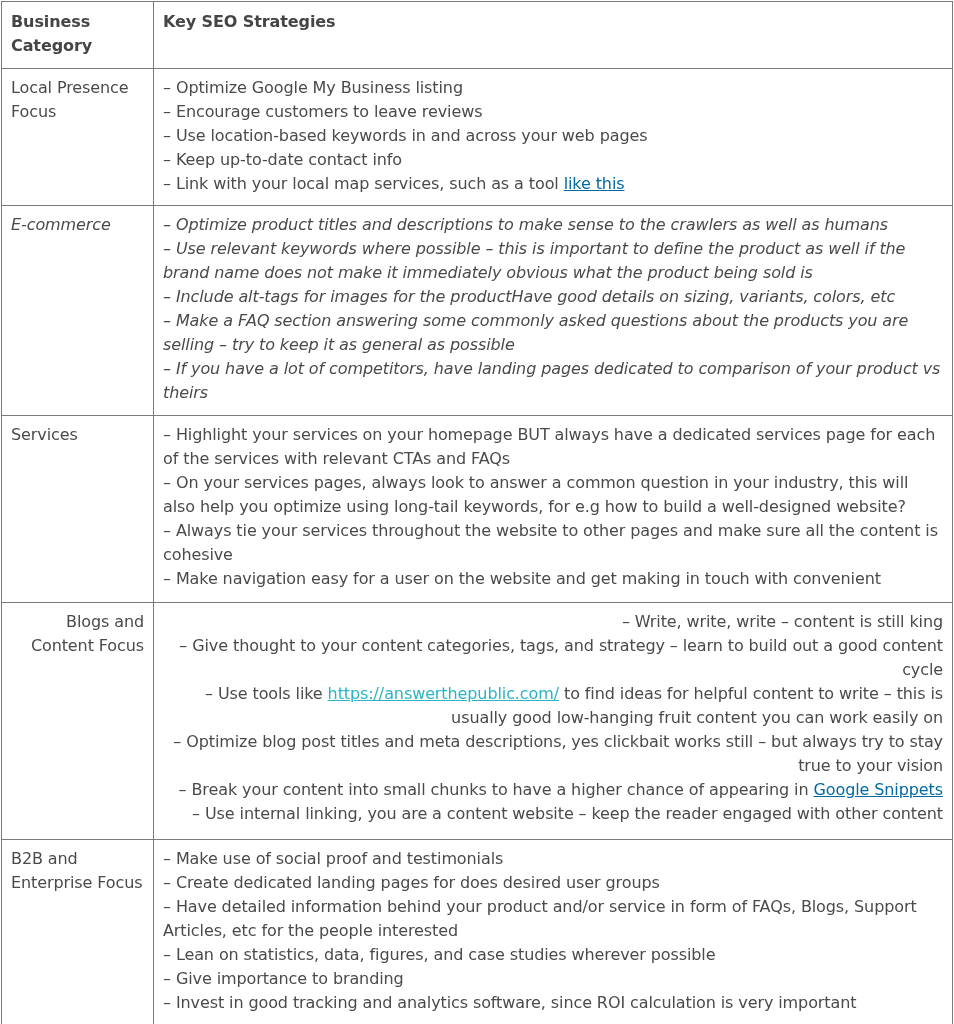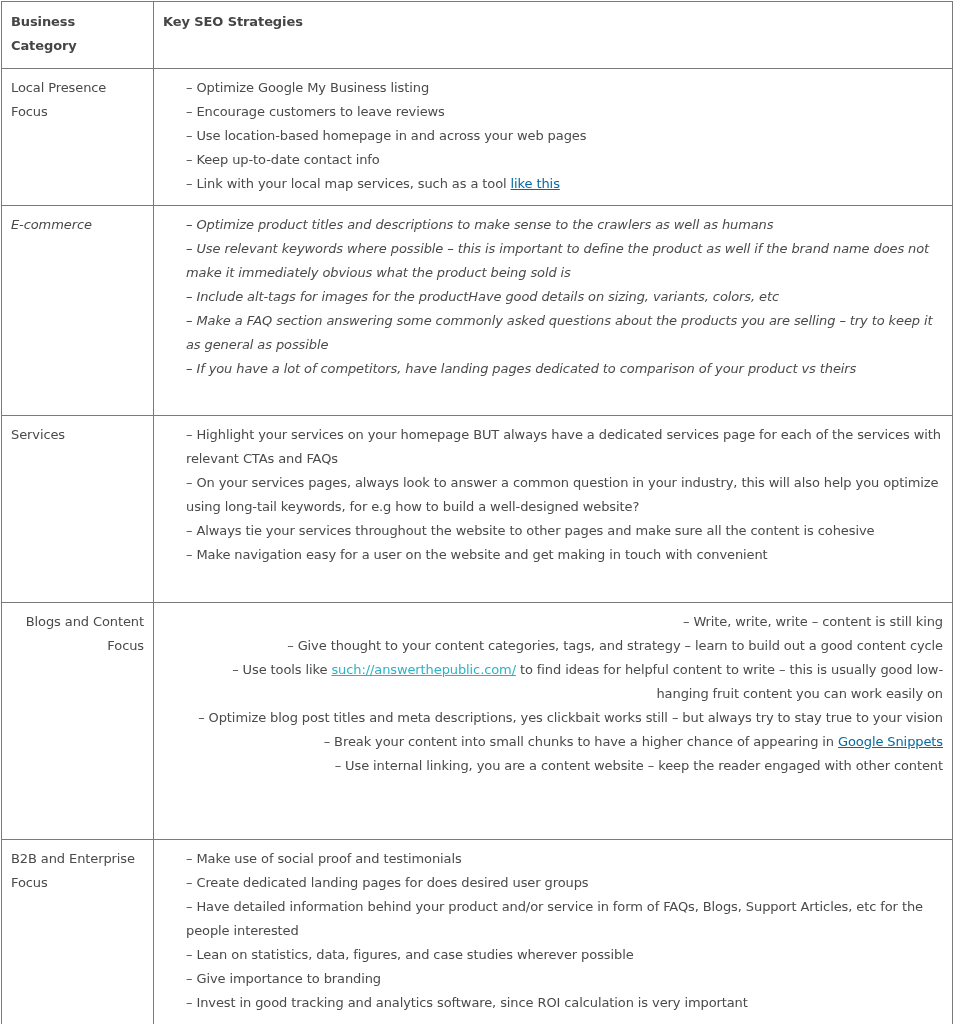--- a/index.html
+++ b/index.html
@@ -2,35 +2,35 @@
 <html><head>
 <meta charset="utf-8">
 <style>
   html, body { margin: 0; padding: 0; background: #ffffff; }
   body { width: 954px; height: 1024px; overflow: hidden; }
   table {
     border-collapse: collapse;
     width: 952px;
     margin: 1px 0 0 1px;
     font-family: "DejaVu Sans", sans-serif;
-    font-size: 13px;
+    font-size: 16px;
     line-height: 24px;
     color: #4a4a4a;
     letter-spacing: -0.1px;
   }
   th, td {
     border: 1px solid #7a7a7a;
     vertical-align: top;
     text-align: left;
     padding: 7px 9px 9px 9px;
   }
   th { font-weight: bold; color: #454545; }
   .c1 { width: 133px; }
   .head-row th { height: 49px; padding-top: 8px; }
-  .item { display: block; margin-left: 23px; }
+  .item { display: block; }
   a.link { color: #2bb3c4; text-decoration: underline; }
   tr.r-local td { height: 119px; }
   tr.r-ecom td { height: 193px; font-style: italic; }
   tr.r-serv td { height: 170px; }
   tr.r-blog td { height: 220px; text-align: right; }
   tr.r-b2b td { height: 166px; }
 </style>
 </head>
 <body>
 
@@ -41,21 +41,21 @@
       <th>Key SEO Strategies</th>
     </tr>
   </thead>
   <tbody>
 
     <tr class="r-local">
       <td class="c1">Local Presence Focus</td>
       <td>
         <span class="item">– Optimize Google My Business listing</span>
         <span class="item">– Encourage customers to leave reviews</span>
-        <span class="item">– Use location-based homepage in and across your web pages</span>
+        <span class="item">– Use location-based keywords in and across your web pages</span>
         <span class="item">– Keep up-to-date contact info</span>
         <span class="item"><span>– Link with your local map services, such as a tool </span><a class="link" href="#" style="color: #0369a1;">like this</a><span></span></span>
       </td>
     </tr>
 
     <tr class="r-ecom">
       <td class="c1">E-commerce</td>
       <td>
         <span class="item">– Optimize product titles and descriptions to make sense to the crawlers as well as humans</span>
         <span class="item">– Use relevant keywords where possible – this is important to define the product as well if the brand name does not make it immediately obvious what the product being sold is</span>
@@ -73,21 +73,21 @@
         <span class="item">– Always tie your services throughout the website to other pages and make sure all the content is cohesive</span>
         <span class="item">– Make navigation easy for a user on the website and get making in touch with convenient</span>
       </td>
     </tr>
 
     <tr class="r-blog">
       <td class="c1">Blogs and Content Focus</td>
       <td>
         <span class="item">– Write, write, write – content is still king</span>
         <span class="item">– Give thought to your content categories, tags, and strategy – learn to build out a good content cycle</span>
-        <span class="item"><span>– Use tools like </span><a class="link" href="#" style="color: rgb(43, 179, 196);">such://answerthepublic.com/</a><span> to find ideas for helpful content to write – this is usually good low-hanging fruit content you can work easily on</span></span>
+        <span class="item"><span>– Use tools like </span><a class="link" href="#" style="color: rgb(43, 179, 196);">https://answerthepublic.com/</a><span> to find ideas for helpful content to write – this is usually good low-hanging fruit content you can work easily on</span></span>
         <span class="item">– Optimize blog post titles and meta descriptions, yes clickbait works still – but always try to stay true to your vision</span>
         <span class="item"><span>– Break your content into small chunks to have a higher chance of appearing in </span><a class="link" href="#" style="color: #0369a1;">Google Snippets</a><span></span></span>
         <span class="item">– Use internal linking, you are a content website – keep the reader engaged with other content</span>
       </td>
     </tr>
 
     <tr class="r-b2b">
       <td class="c1">B2B and Enterprise Focus</td>
       <td>
         <span class="item">– Make use of social proof and testimonials</span>

